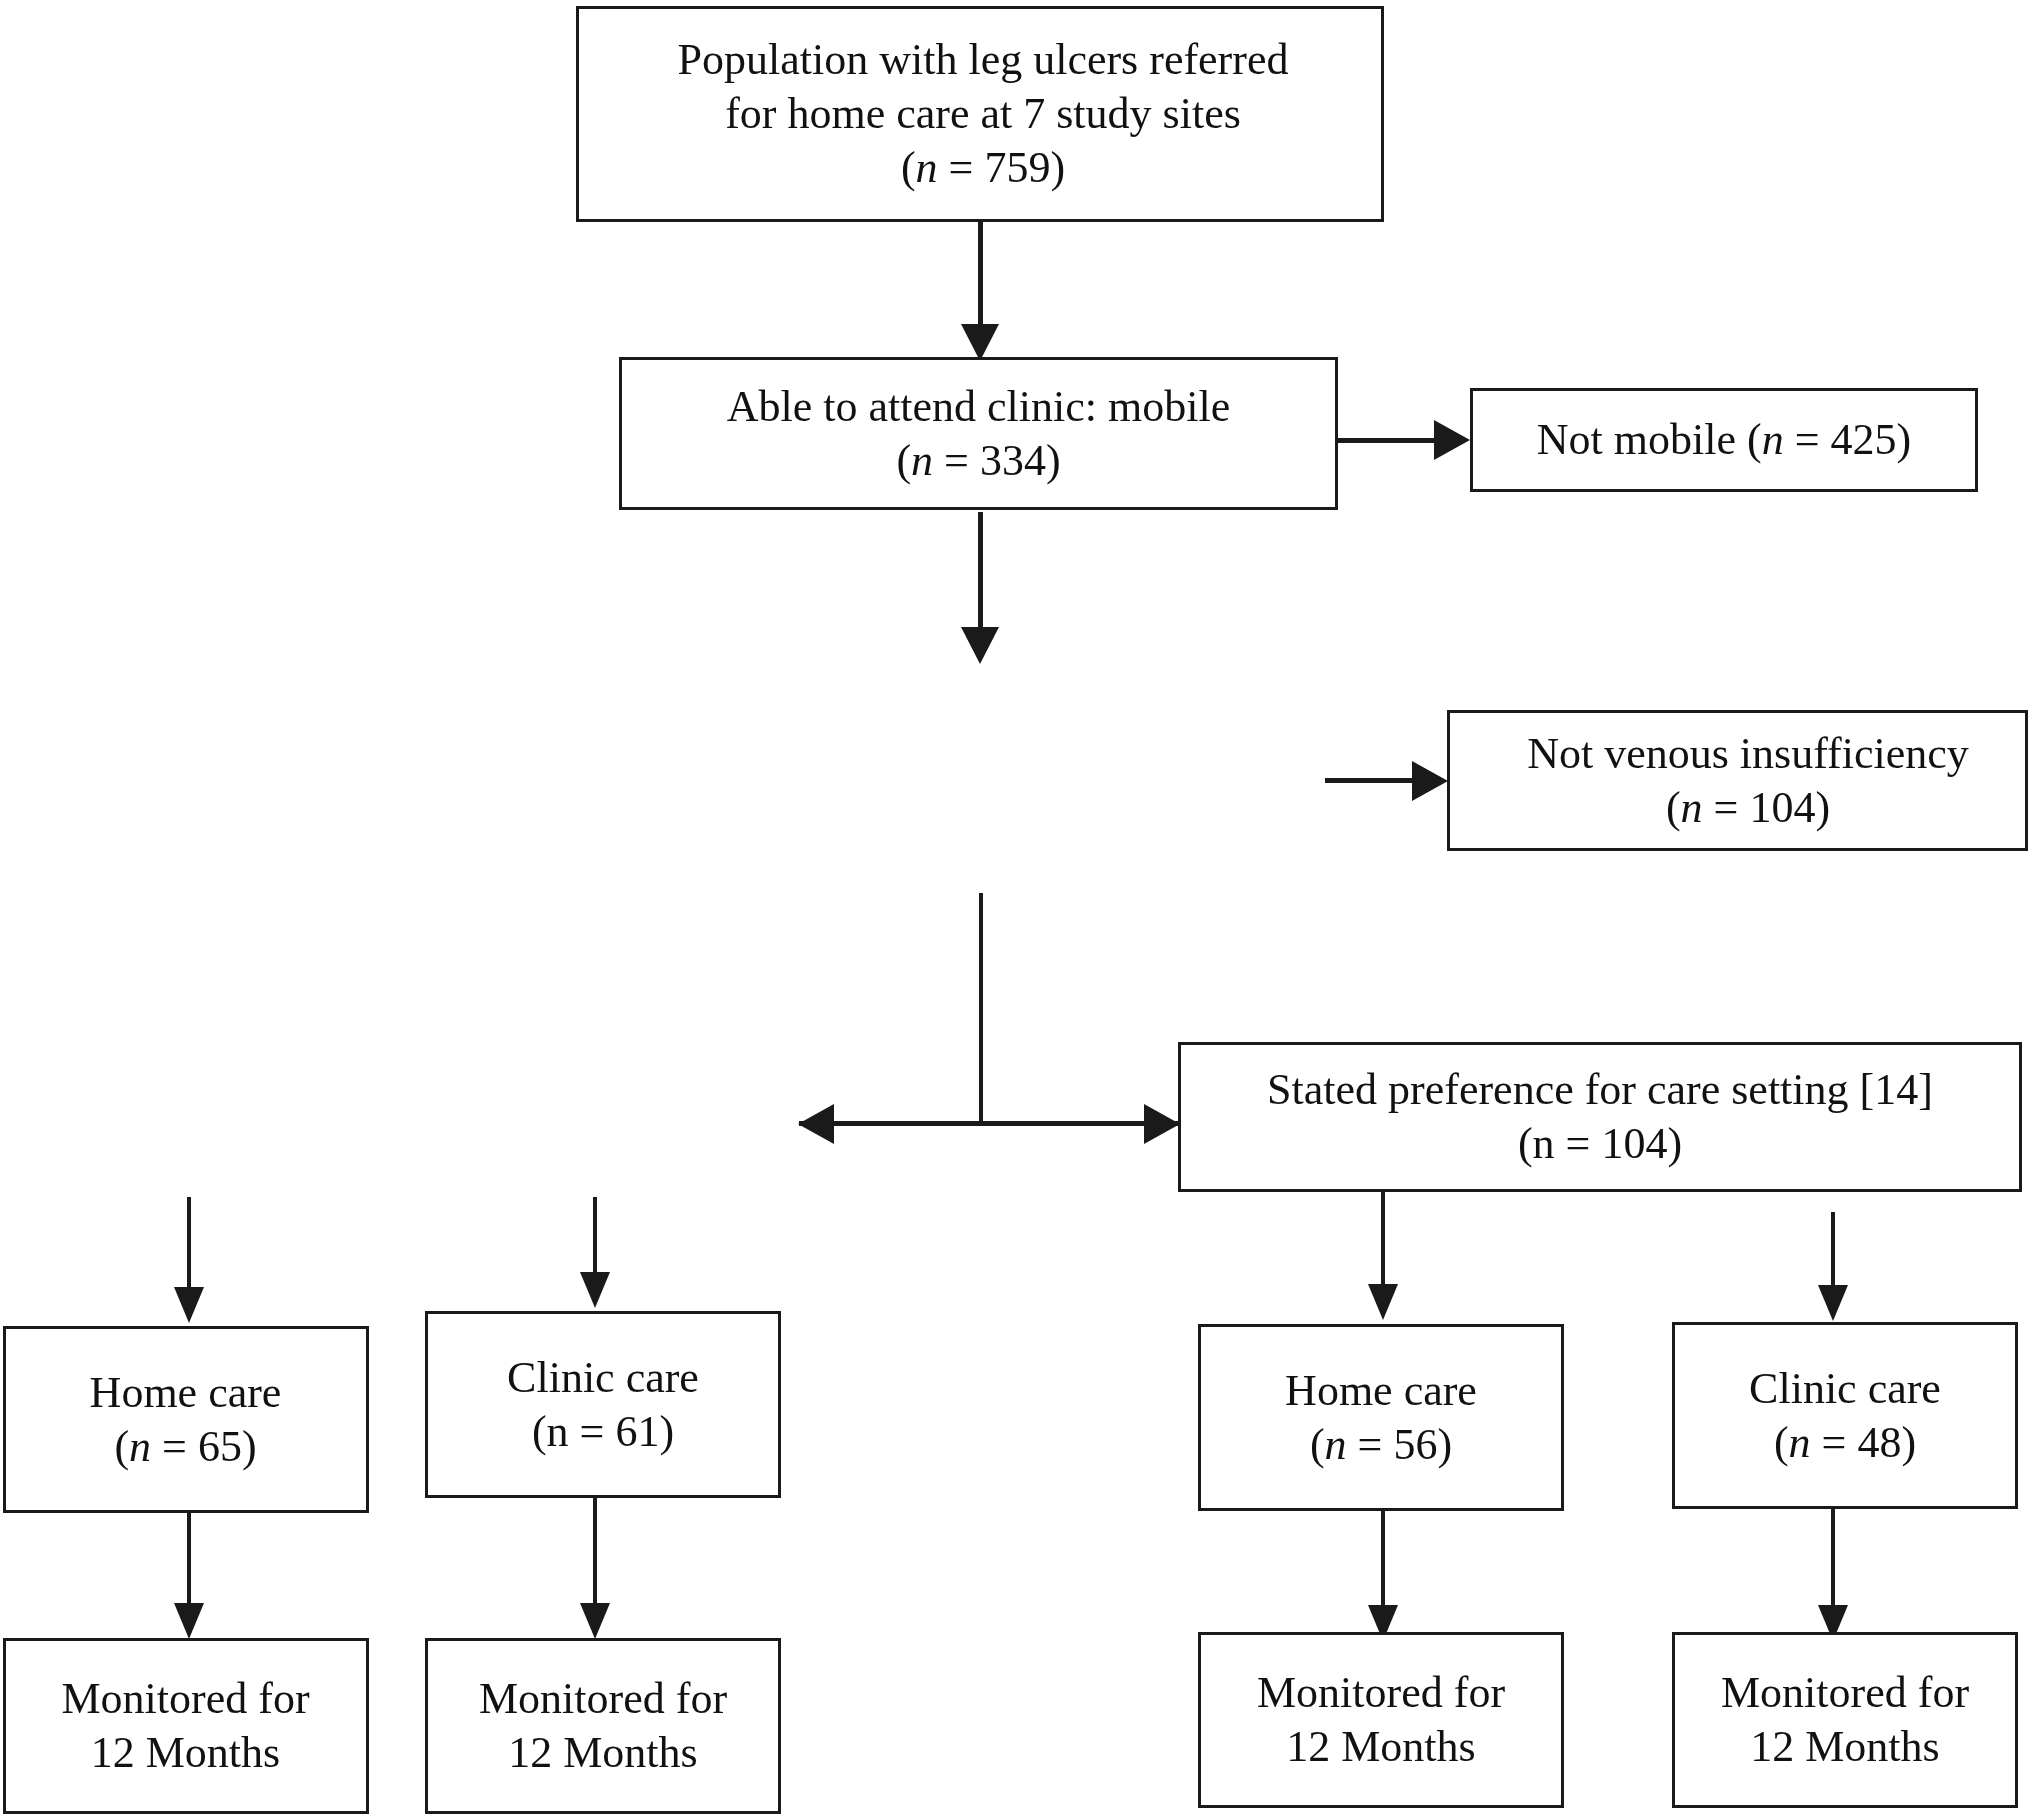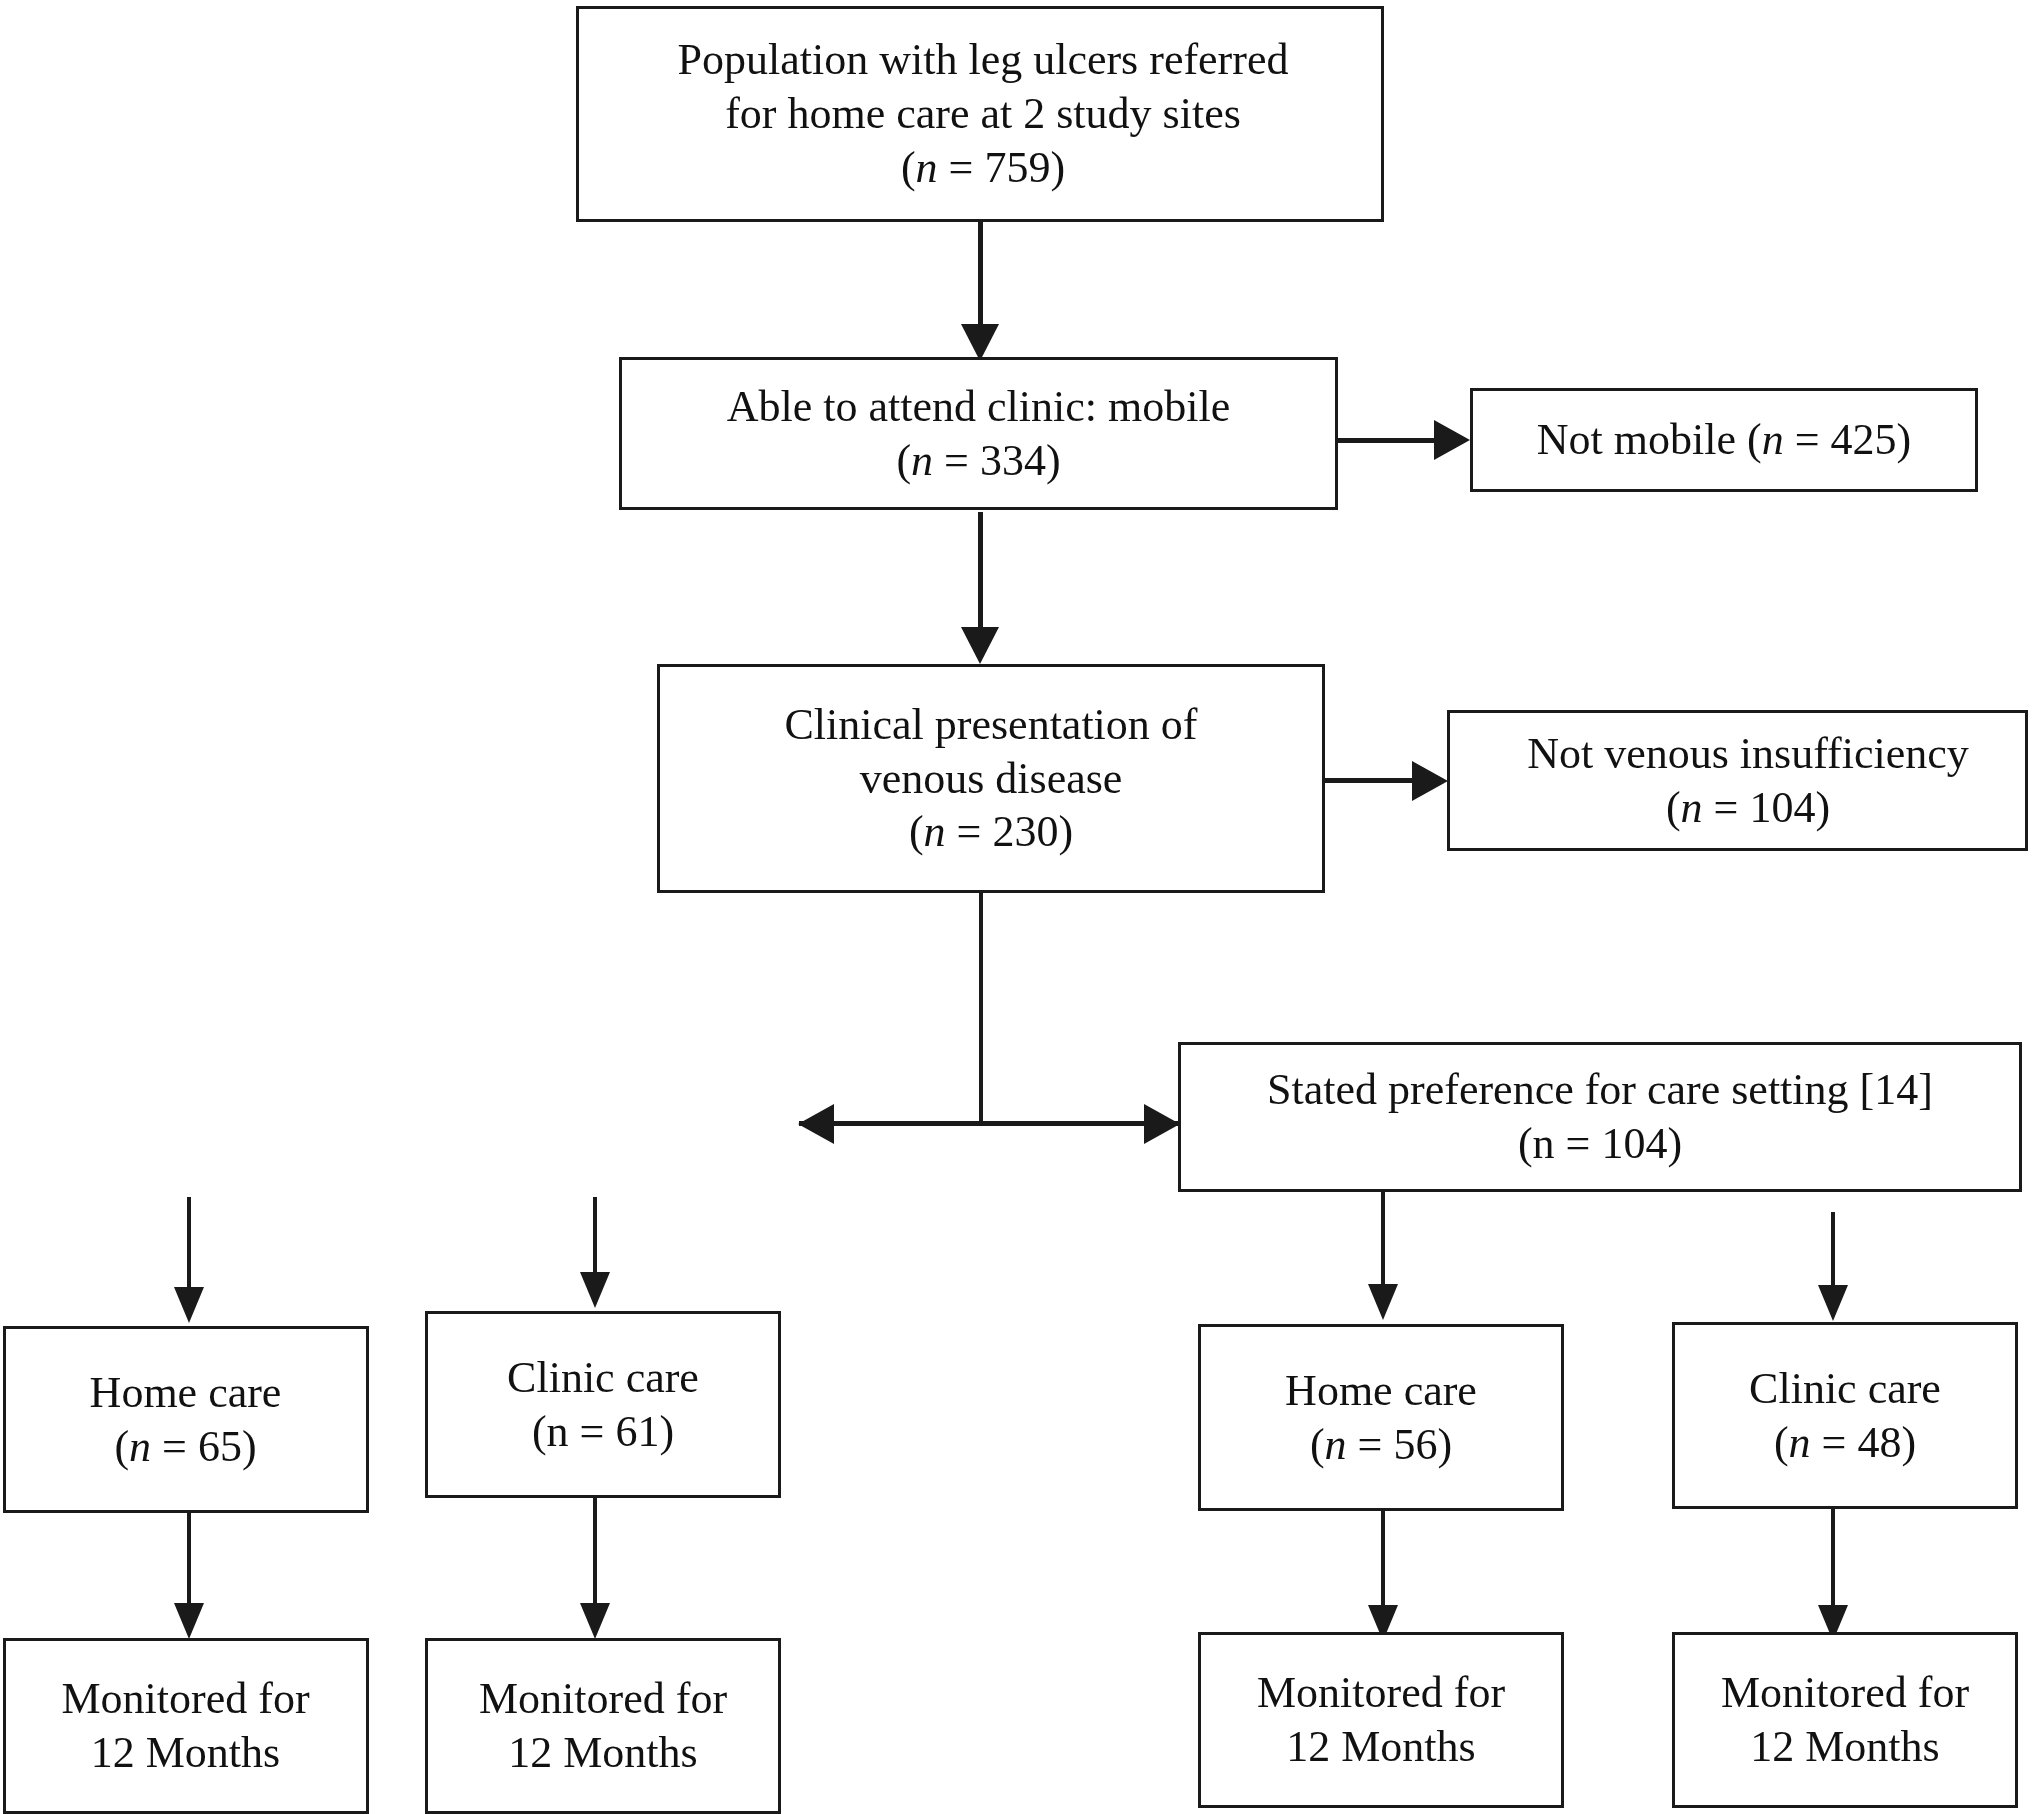--- a/index.html
+++ b/index.html
@@ -59,21 +59,21 @@
     border-right:36px solid #1a1a1a;
   }
 </style>
 </head>
 <body>
 
 <div id="stage">
 
   <div class="node" style="left:576px;top:6px;width:808px;height:216px;font-size:44px;padding-left:13px;">
     <span class="ln">Population with leg ulcers referred</span>
-    <span class="ln">for home care at 2 study sites</span>
+    <span class="ln">for home care at 7 study sites</span>
     <span class="ln"><span>(</span><span class="it">n</span><span> = 759)</span></span>
   </div>
 
   <div class="vline" style="left:978px;top:222px;height:110px;"></div>
   <div class="arrow-down" style="left:961px;top:324px;"></div>
 
   <div class="node" style="left:619px;top:357px;width:719px;height:153px;font-size:44px;">
     <span class="ln">Able to attend clinic: mobile</span>
     <span class="ln"><span>(</span><span class="it">n</span><span> = 334)</span></span>
   </div>
@@ -81,25 +81,20 @@
   <div class="hline" style="left:1337px;top:438px;width:99px;"></div>
   <div class="arrow-right" style="left:1434px;top:420px;"></div>
 
   <div class="node" style="left:1470px;top:388px;width:508px;height:104px;font-size:44px;">
     <span class="ln"><span>Not mobile (</span><span class="it">n</span><span> = 425)</span></span>
   </div>
 
   <div class="vline" style="left:978px;top:512px;height:120px;"></div>
   <div class="arrow-down" style="left:961px;top:627px;"></div>
 
-  <div class="node" style="left:657px;top:664px;width:668px;height:229px;font-size:44px;">
-    <span class="ln">Clinical presentation of</span>
-    <span class="ln">venous disease</span>
-    <span class="ln"><span>(</span><span class="it">n</span><span> = 230)</span></span>
-  </div>
 
   <div class="hline" style="left:1325px;top:778px;width:89px;"></div>
   <div class="arrow-right" style="left:1412px;top:761px;"></div>
 
   <div class="node" style="left:1447px;top:710px;width:581px;height:141px;font-size:44px;padding-left:28px;">
     <span class="ln">Not venous insufficiency</span>
     <span class="ln"><span>(</span><span class="it">n</span><span> = 104)</span></span>
   </div>
 
   <div class="vline thin" style="left:979px;top:893px;height:230px;"></div>

